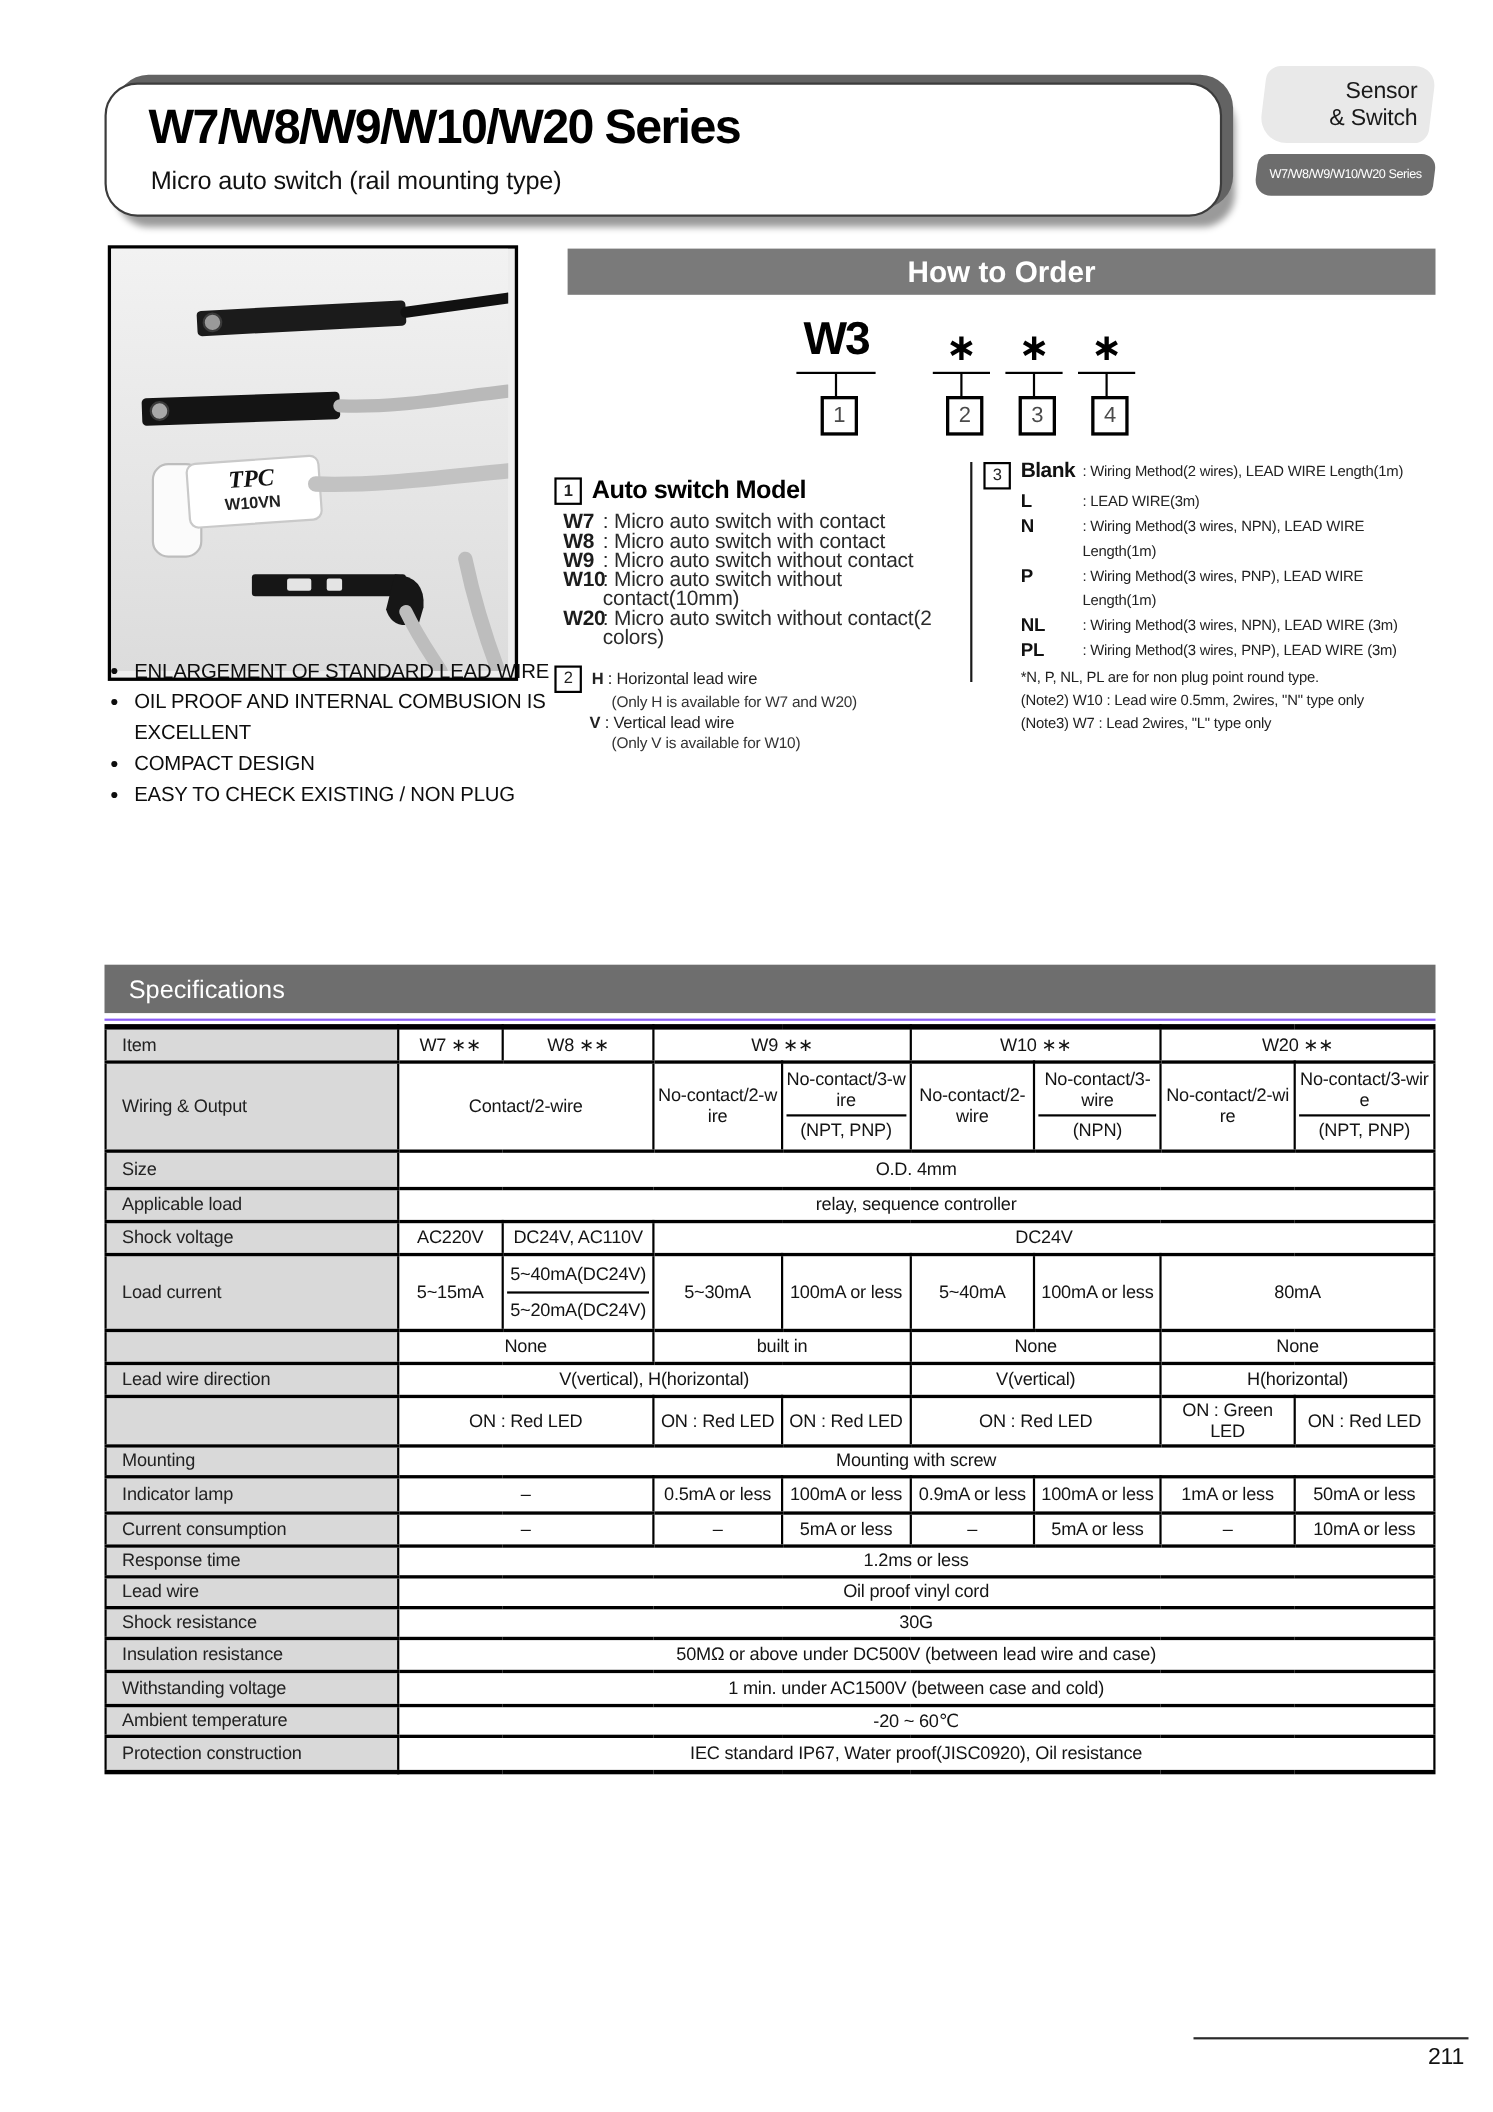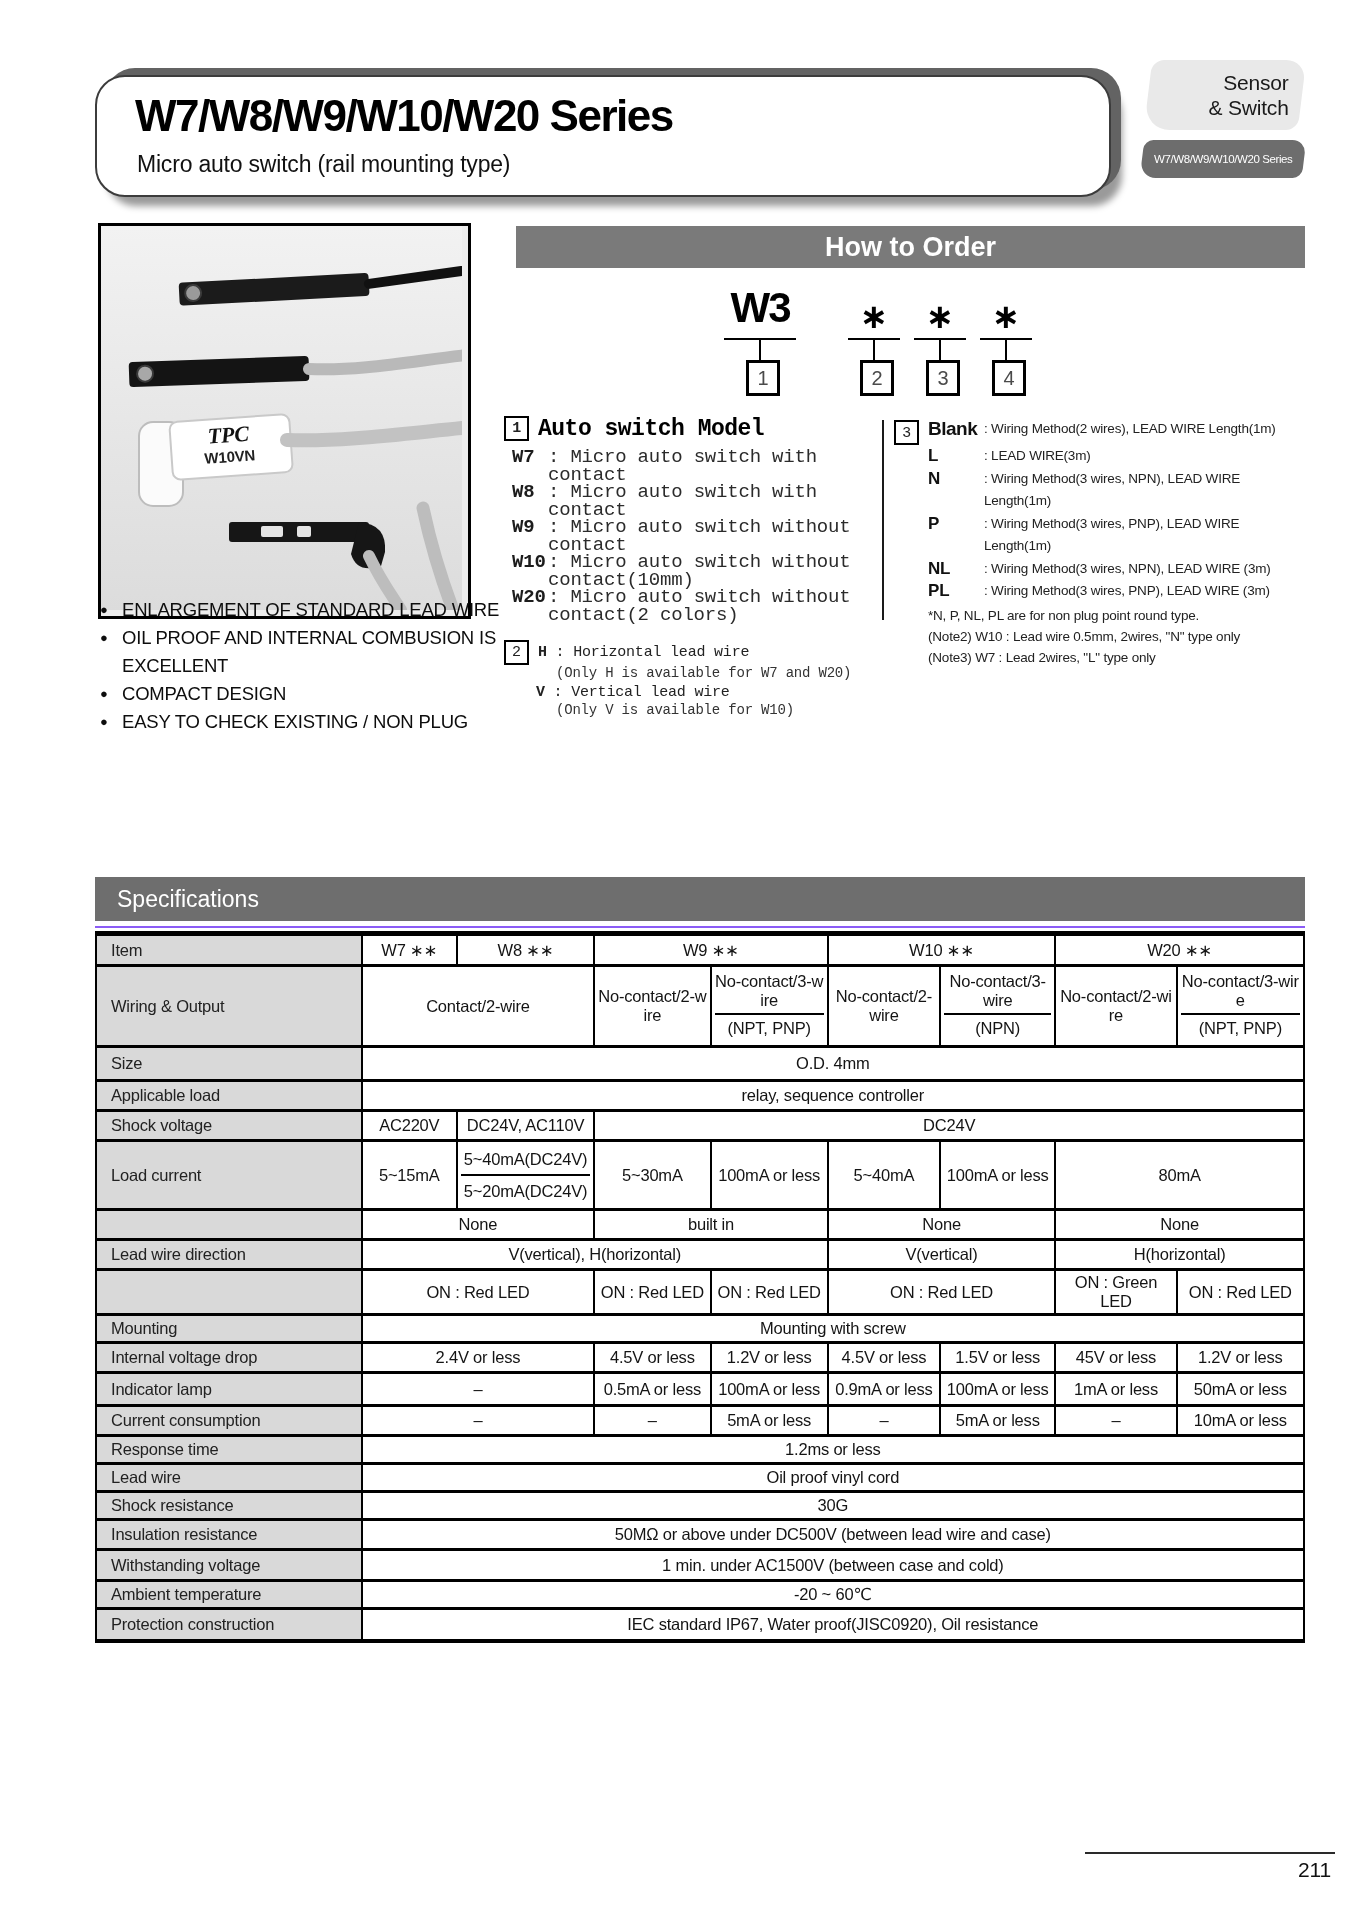--- a/index.html
+++ b/index.html
@@ -41,21 +41,21 @@
   .order-diagram{position:absolute;left:516px;top:282px;width:789px;height:134px;}
   .w3code{position:absolute;left:196px;top:2px;width:96px;text-align:center;font-size:42px;font-weight:bold;letter-spacing:-2px;color:#000;}
   .ast{position:absolute;top:14px;width:30px;text-align:center;font-size:34px;font-weight:bold;color:#000;}
   .uline{position:absolute;top:56px;border-top:2.5px solid #000;}
   .tick{position:absolute;top:57px;height:21px;border-left:2px solid #000;}
   .posbox{position:absolute;top:78px;width:28px;height:30px;border:3px solid #000;background:#fff;
     display:flex;align-items:center;justify-content:center;font-size:20px;color:#4a4a4a;}
   
   .order-details{position:absolute;left:430px;top:416px;width:875px;height:228px;}
   .od-divider{position:absolute;left:452px;top:4px;height:200px;border-left:2px solid #1a1a1a;}
-  .od-left{position:absolute;left:74px;top:0;width:370px;font-family:Liberation Mono, monospace;}
+  .od-left{position:absolute;left:74px;top:16px;width:370px;}
   .od-right{position:absolute;left:464px;top:2px;width:408px;}
   .numbox{display:inline-flex;align-items:center;justify-content:center;width:21px;height:21px;border:2px solid #000;
     font-size:15px;color:#222;background:#fff;margin-right:9px;vertical-align:middle;}
   .sec1-title{font-size:23px;font-weight:bold;color:#000;margin-bottom:7px;letter-spacing:-0.5px;}
   .mrow{display:grid;grid-template-columns:36px 1fr;font-size:19px;line-height:17.5px;color:#2b2b2b;margin-left:8px;}
   .mrow .code{font-weight:bold;color:#1c1c1c;}
   .mrow .desc::before{content:": ";}
   .sec2{margin-top:16px;}
   .sec2 .hline{font-size:15px;color:#222;line-height:18px;}
   .sec2 .code{font-weight:bold;}
@@ -354,30 +354,20 @@
         <td>ON : Red LED</td>
         <td>ON : Red LED</td>
         <td colspan="2">ON : Red LED</td>
         <td>ON : Green LED</td>
         <td>ON : Red LED</td>
       </tr>
       <tr style="height:28px;">
         <td class="lbl">Mounting</td>
         <td colspan="8">Mounting with screw</td>
       </tr>
-      <tr style="height:30px;">
-        <td class="lbl">Internal voltage drop</td>
-        <td colspan="2">2.4V or less</td>
-        <td>4.5V or less</td>
-        <td>1.2V or less</td>
-        <td>4.5V or less</td>
-        <td>1.5V or less</td>
-        <td>45V or less</td>
-        <td>1.2V or less</td>
-      </tr>
       <tr style="height:33px;">
         <td class="lbl">Indicator lamp</td>
         <td colspan="2">–</td>
         <td>0.5mA or less</td>
         <td>100mA or less</td>
         <td>0.9mA or less</td>
         <td>100mA or less</td>
         <td>1mA or less</td>
         <td>50mA or less</td>
       </tr>

